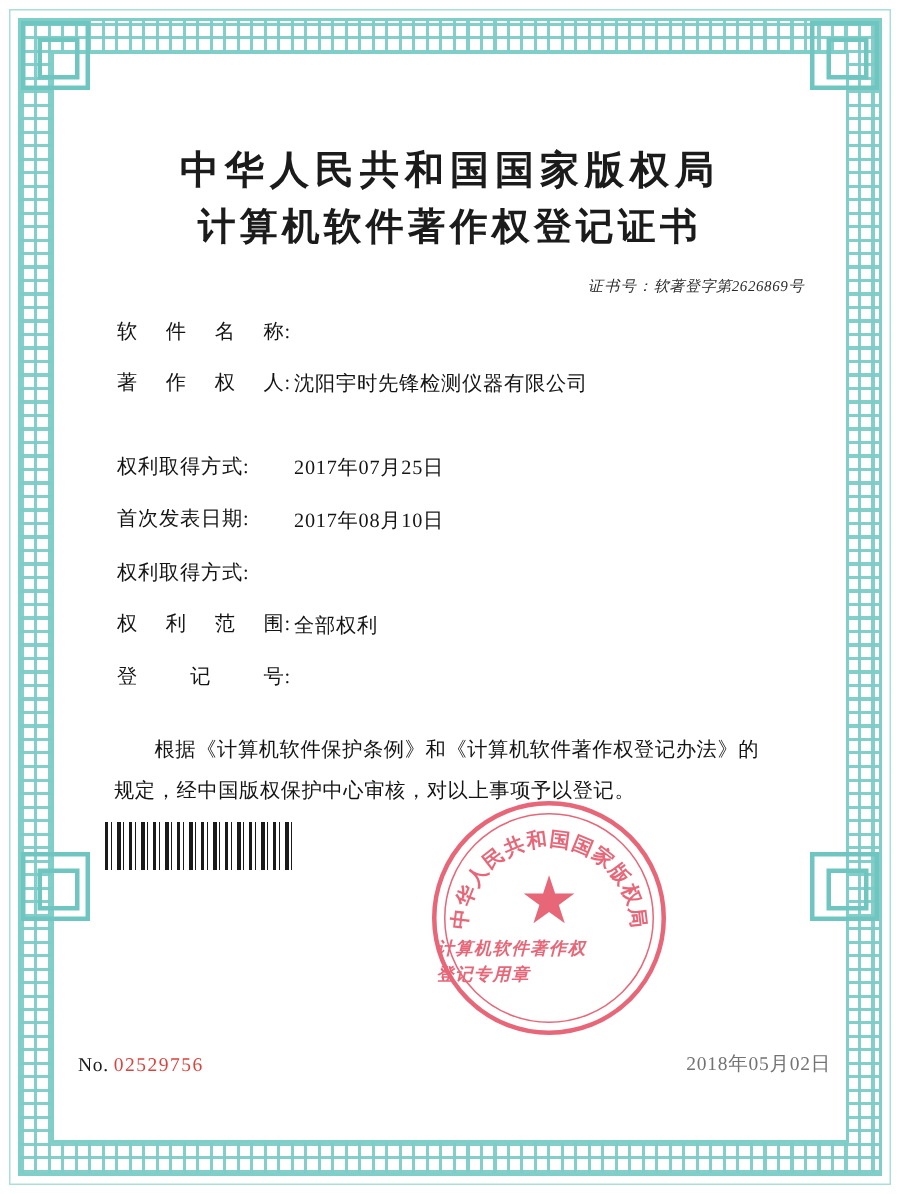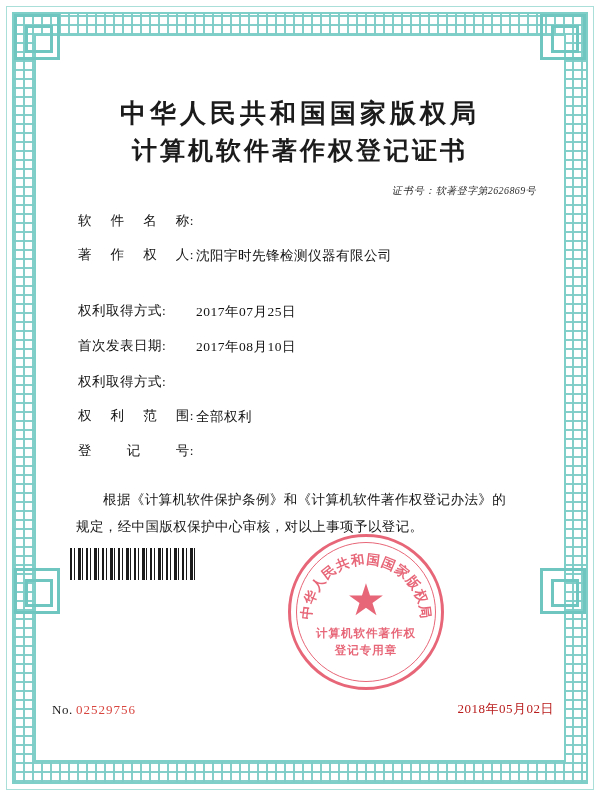--- a/index.html
+++ b/index.html
@@ -213,26 +213,26 @@
     transform: translateX(-50%);
     font-size: 44px;
     line-height: 44px;
     color: #e2455a;
   }
   .seal-text-bottom {
     position: absolute;
     left: 0;
     right: 0;
     top: 88px;
-    text-align: center;
     color: #e2455a;
     font-size: 11.5px;
     line-height: 1.45;
     letter-spacing: 1px;
     font-weight: 700;
+    font-style: italic;
   }
   .seal-arc {
     position: absolute;
     left: 0; top: 0;
     width: 150px; height: 150px;
   }
   .seal-arc text {
     fill: #e2455a;
     font-size: 13.5px;
     font-weight: 700;
@@ -248,21 +248,21 @@
     top: 700px;
     display: flex;
     justify-content: space-between;
     align-items: flex-end;
     font-size: 13px;
     color: #1b1b1b;
   }
   .footer-no .no-label { color: #1b1b1b; letter-spacing: 0.5px; }
   .footer-no .no-value { color: #d8453f; letter-spacing: 1px; }
   .footer-date {
-    color: #b91c1c;
+    color: #737373;
     letter-spacing: 0.5px;
   }
 </style>
 </head>
 <body>
 
 <div class="page">
 
   <div class="border-outer-line"></div>
   <div class="border-frame"></div>

